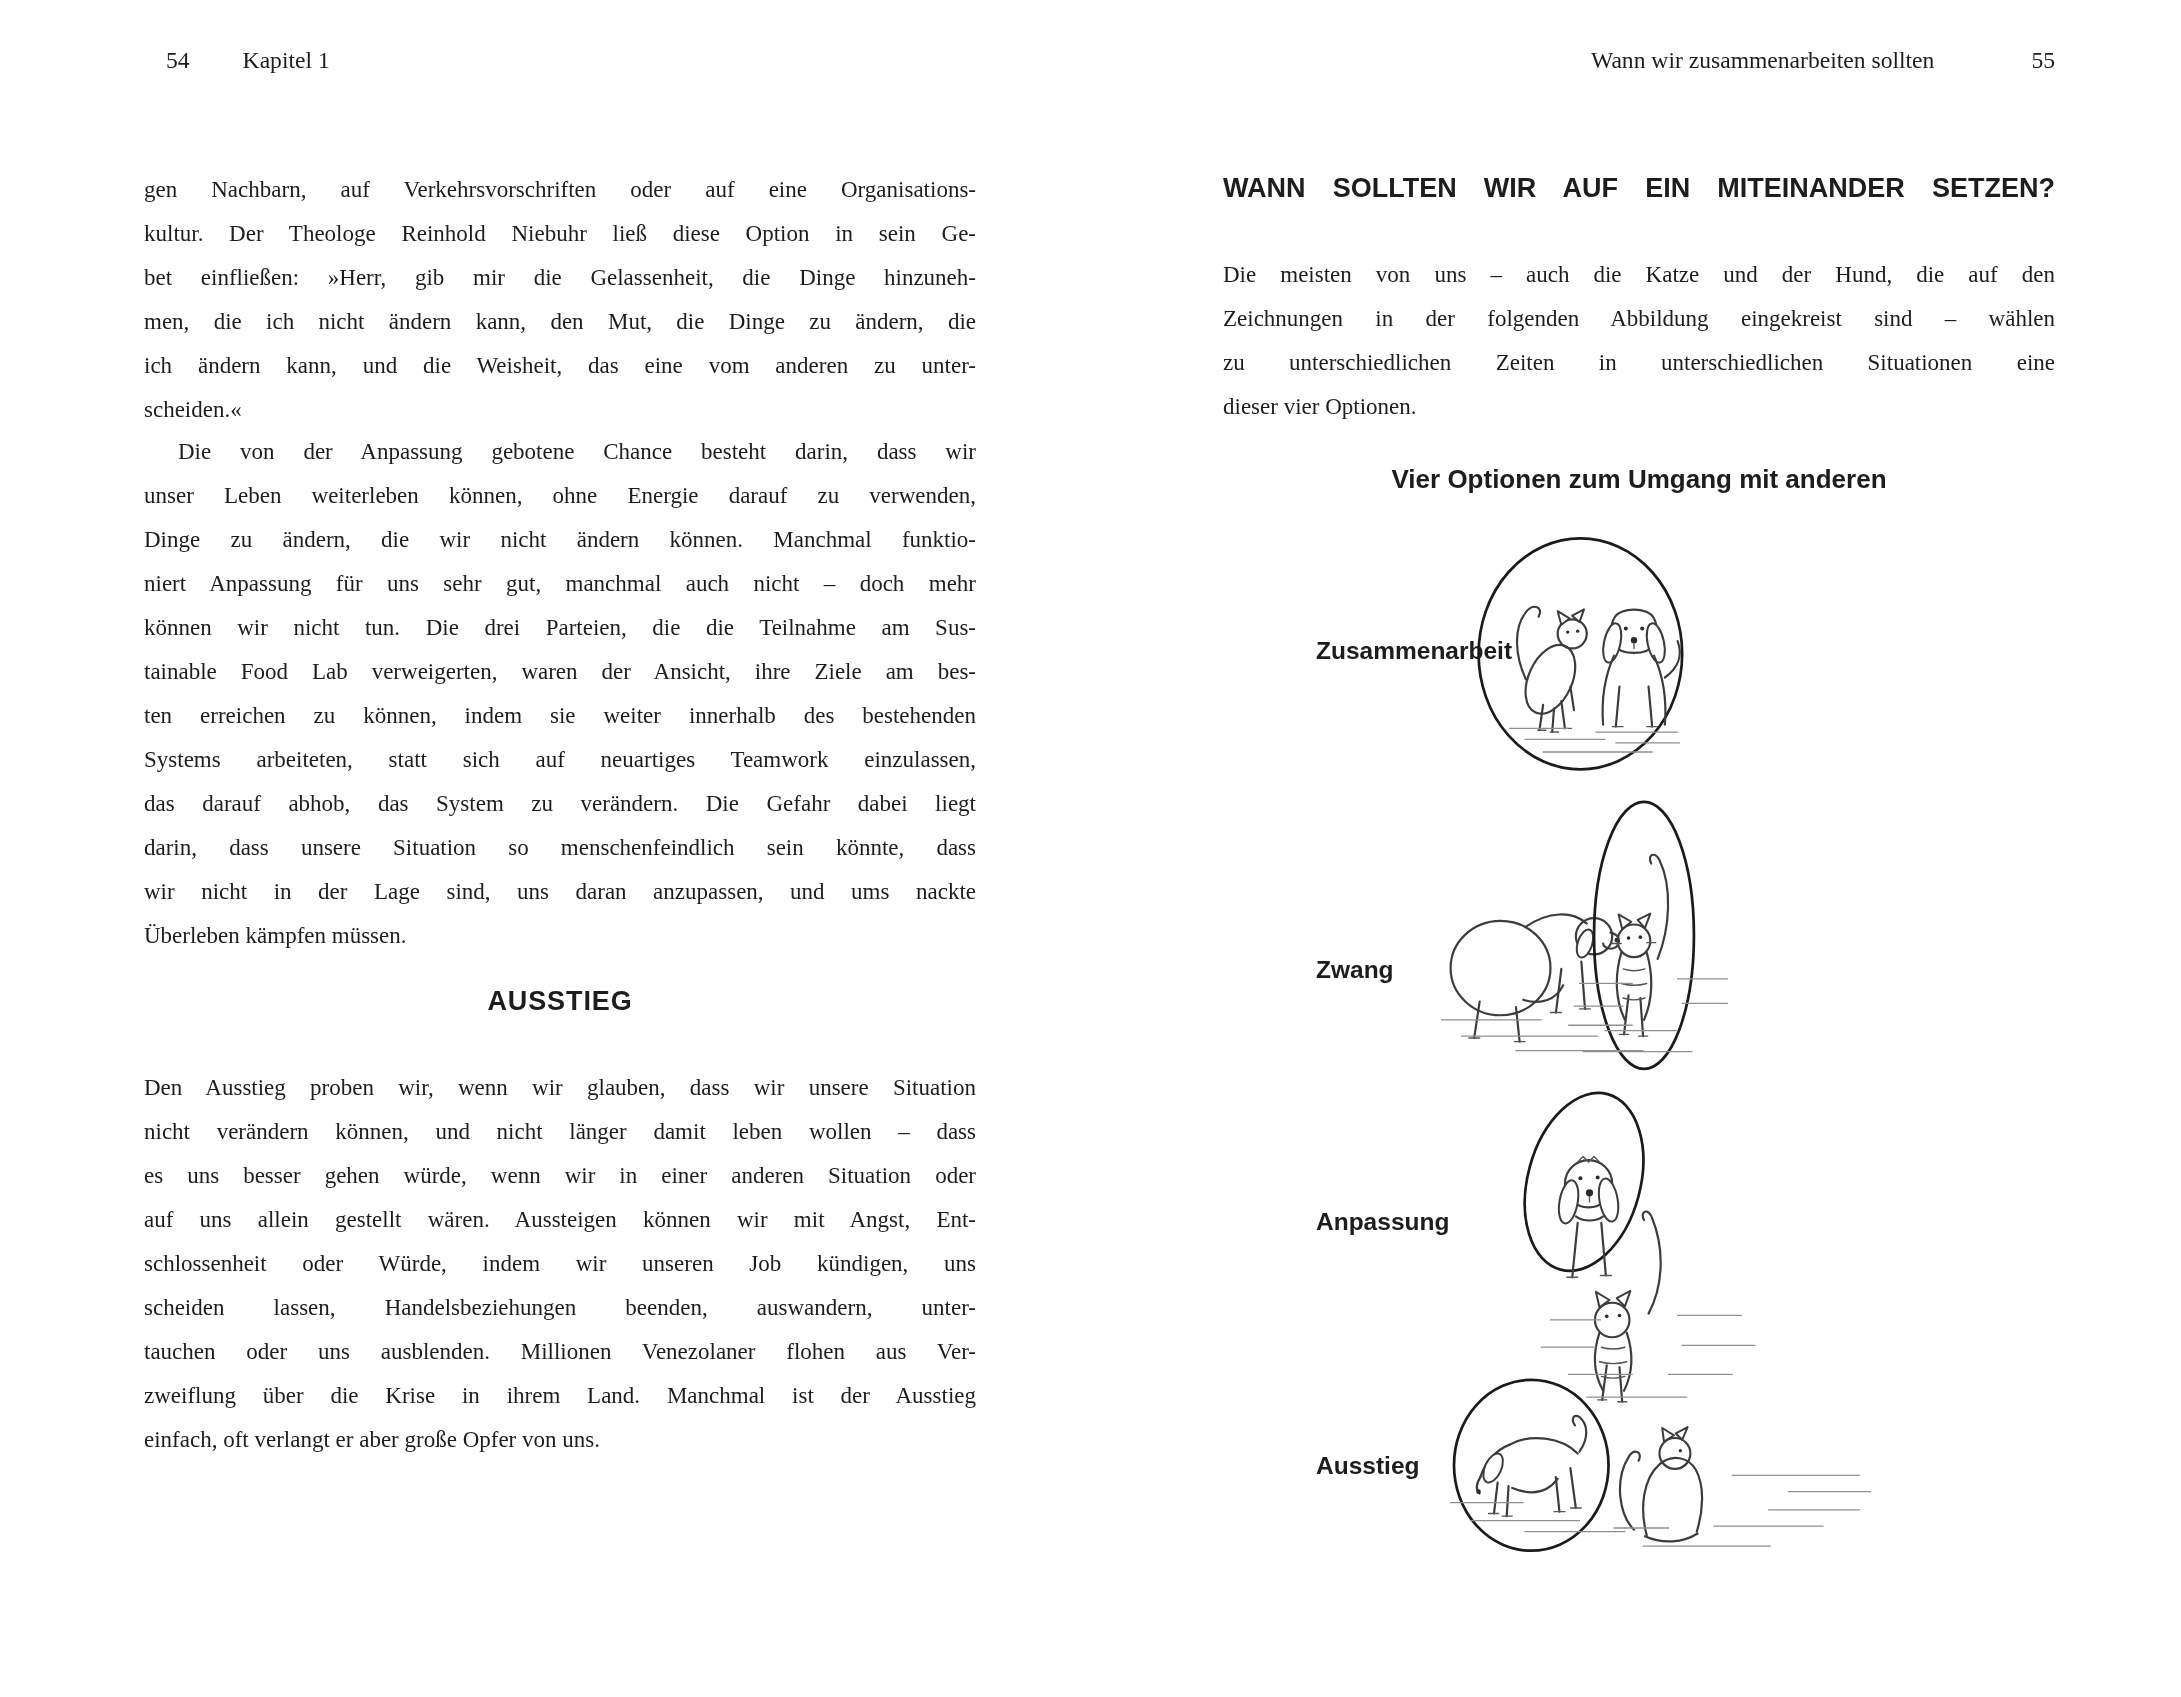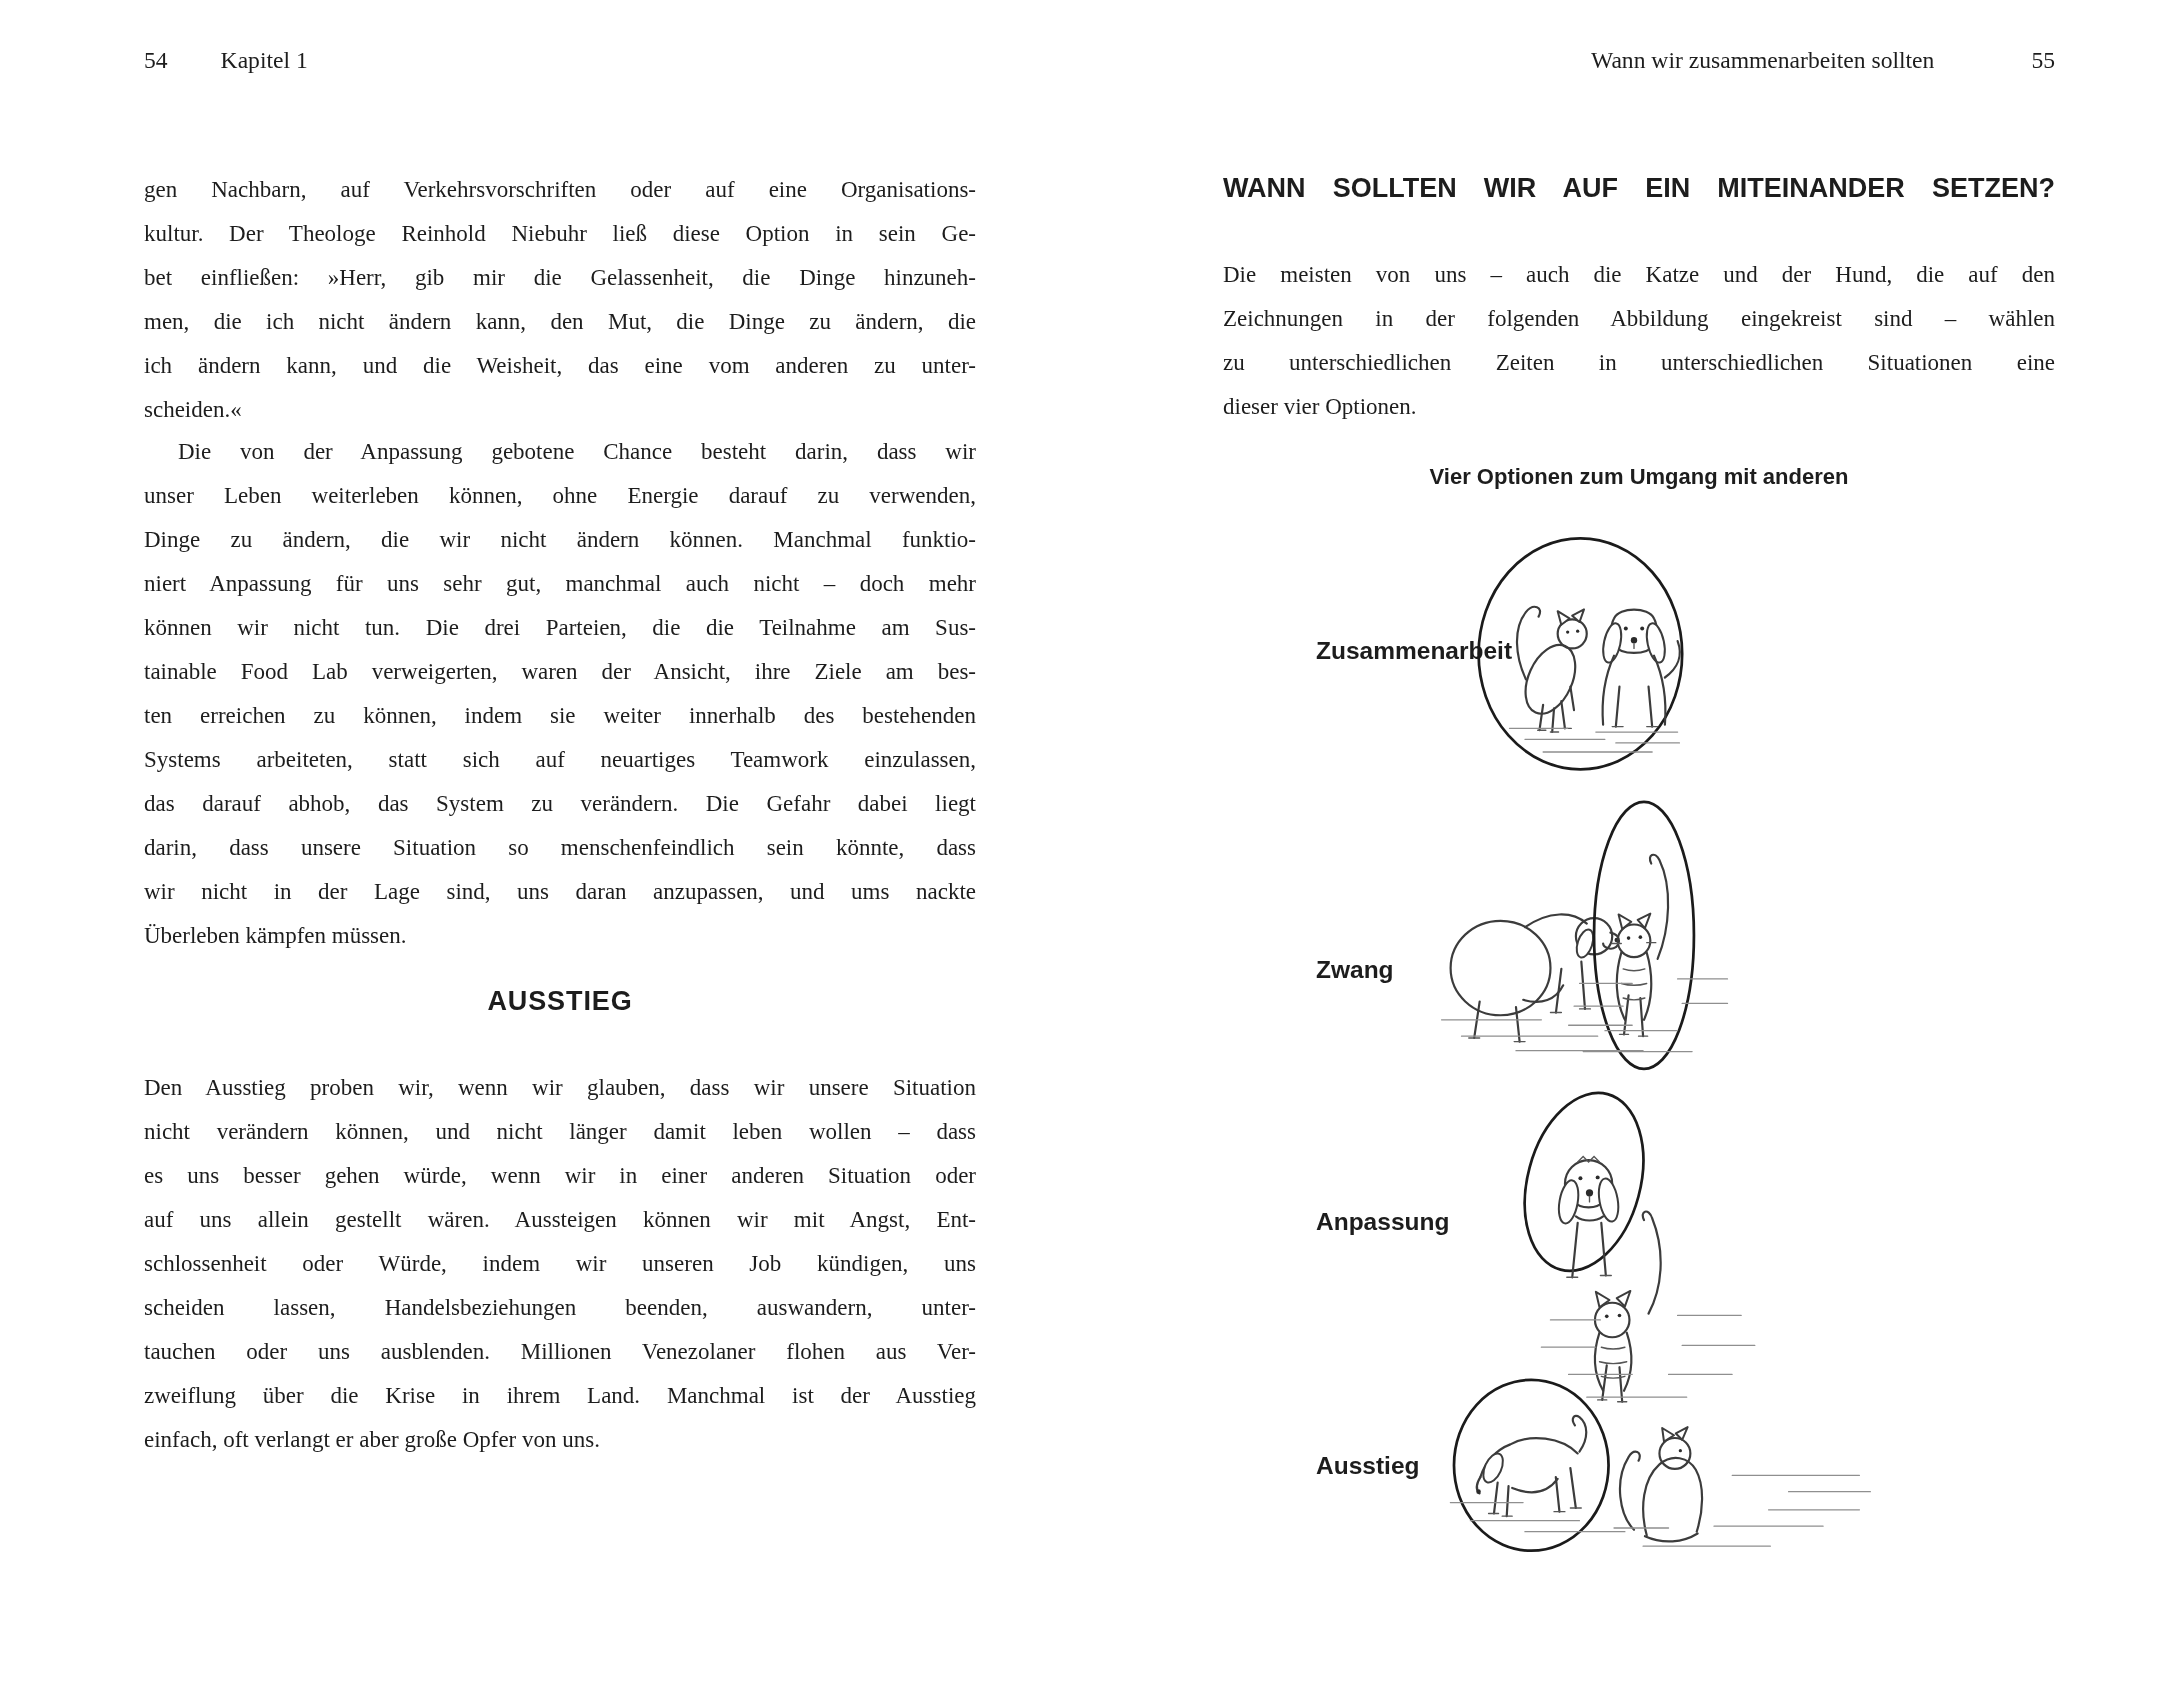--- a/index.html
+++ b/index.html
@@ -5,37 +5,37 @@
   html,body{margin:0;padding:0;}
   body{
     width:2182px;height:1697px;position:relative;background:#ffffff;
     font-family:"Liberation Serif", serif;color:#1d1d1d;overflow:hidden;
   }
   .page{position:absolute;top:0;width:832px;height:1697px;}
   #left-page{left:144px;}
   #right-page{left:1223px;}
 
   .running-head{position:absolute;top:47px;width:100%;font-size:23.6px;line-height:27px;}
-  .rh-row{display:flex;align-items:flex-end;}
+  .rh-row{display:flex;align-items:flex-end;margin-left:22px;}
   .rh-row.right{justify-content:flex-end;gap:44px;}
   .rh-gap-l{margin-right:53px;}
   .rh-gap-r{margin-left:53px;}
 
   .para{position:absolute;width:100%;font-size:23px;line-height:44px;}
   .line{text-align:justify;text-align-last:justify;height:44px;white-space:normal;}
   .line.last{text-align-last:left;}
   .line.indent{text-indent:34px;}
 
   .sec-head{
     position:absolute;width:100%;
     font-family:"Liberation Sans", sans-serif;font-weight:bold;
   }
   #ausstieg-heading{top:986px;font-size:27px;text-align:center;letter-spacing:0.9px;}
   #main-heading{top:173px;font-size:27px;text-align:justify;text-align-last:justify;}
-  #figure-title{top:464px;font-size:22px;text-align:center;}
+  #figure-title{top:464px;font-size:26px;text-align:center;}
 
   .fig-label{
     position:absolute;left:93px;
     font-family:"Liberation Sans", sans-serif;font-weight:bold;font-size:24.5px;line-height:29px;
   }
   #label-zusammenarbeit{top:636px;}
   #label-zwang{top:955px;}
   #label-anpassung{top:1207px;}
   #label-ausstieg{top:1451px;}
 

